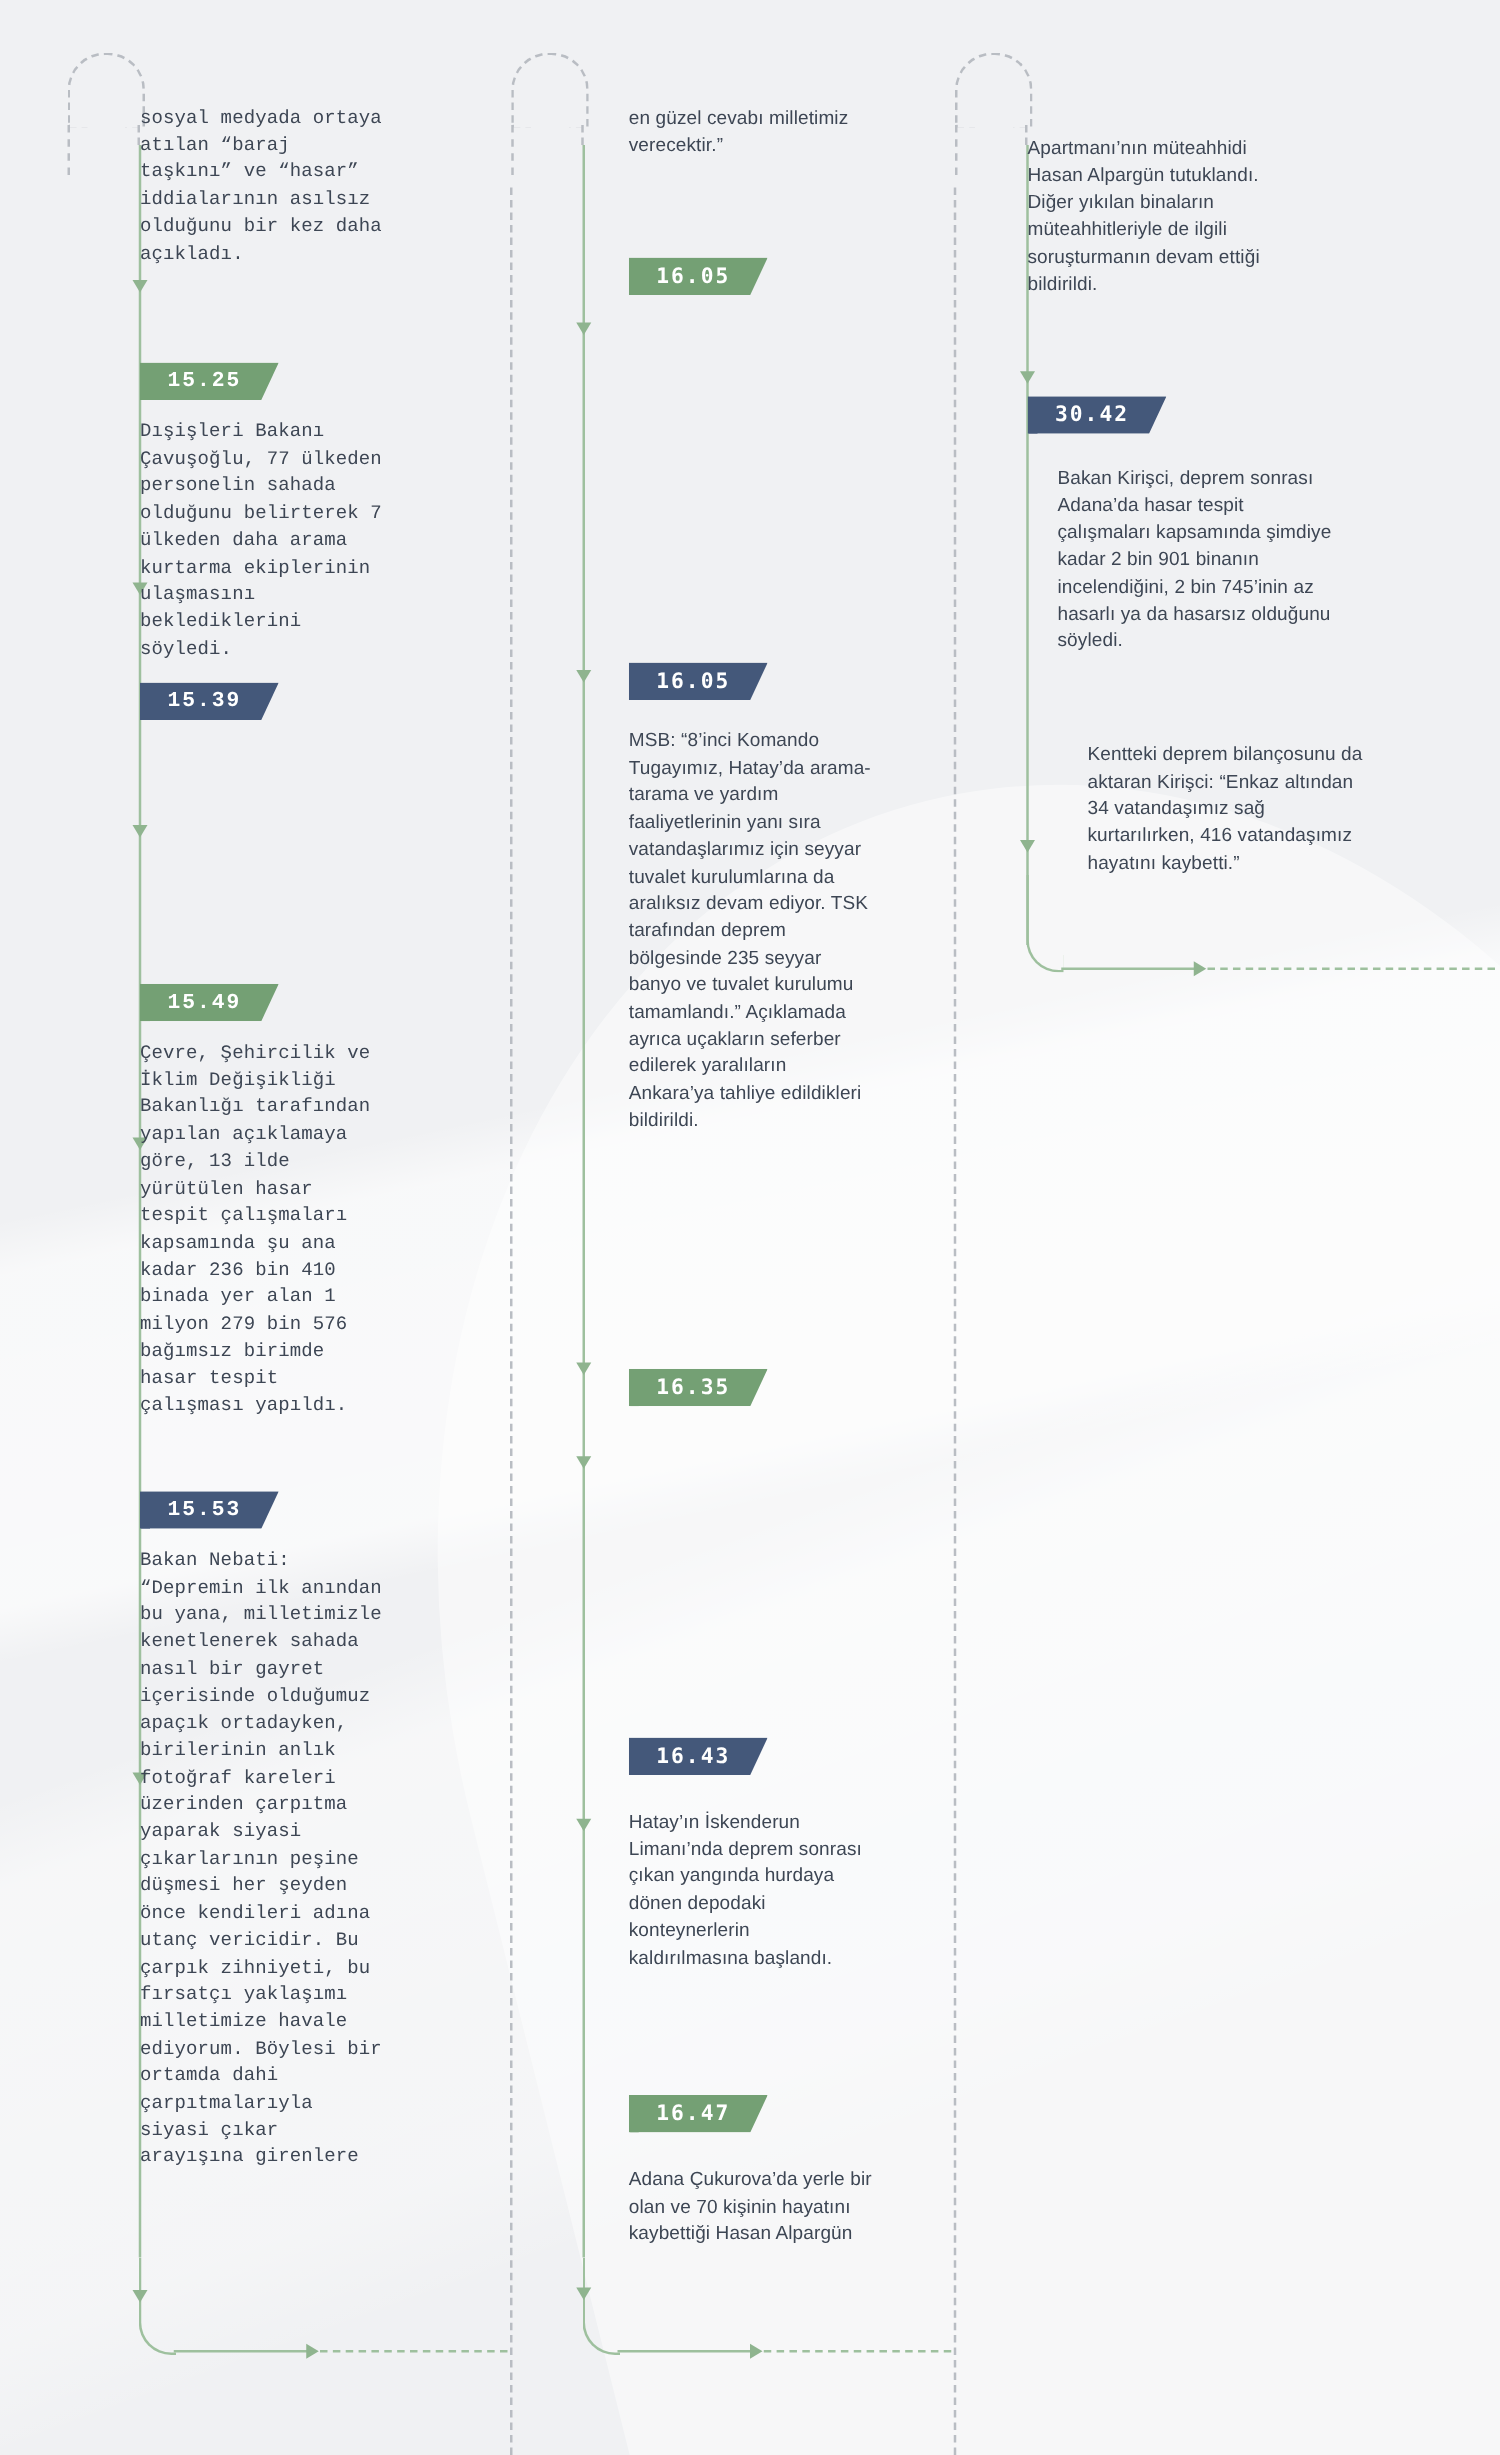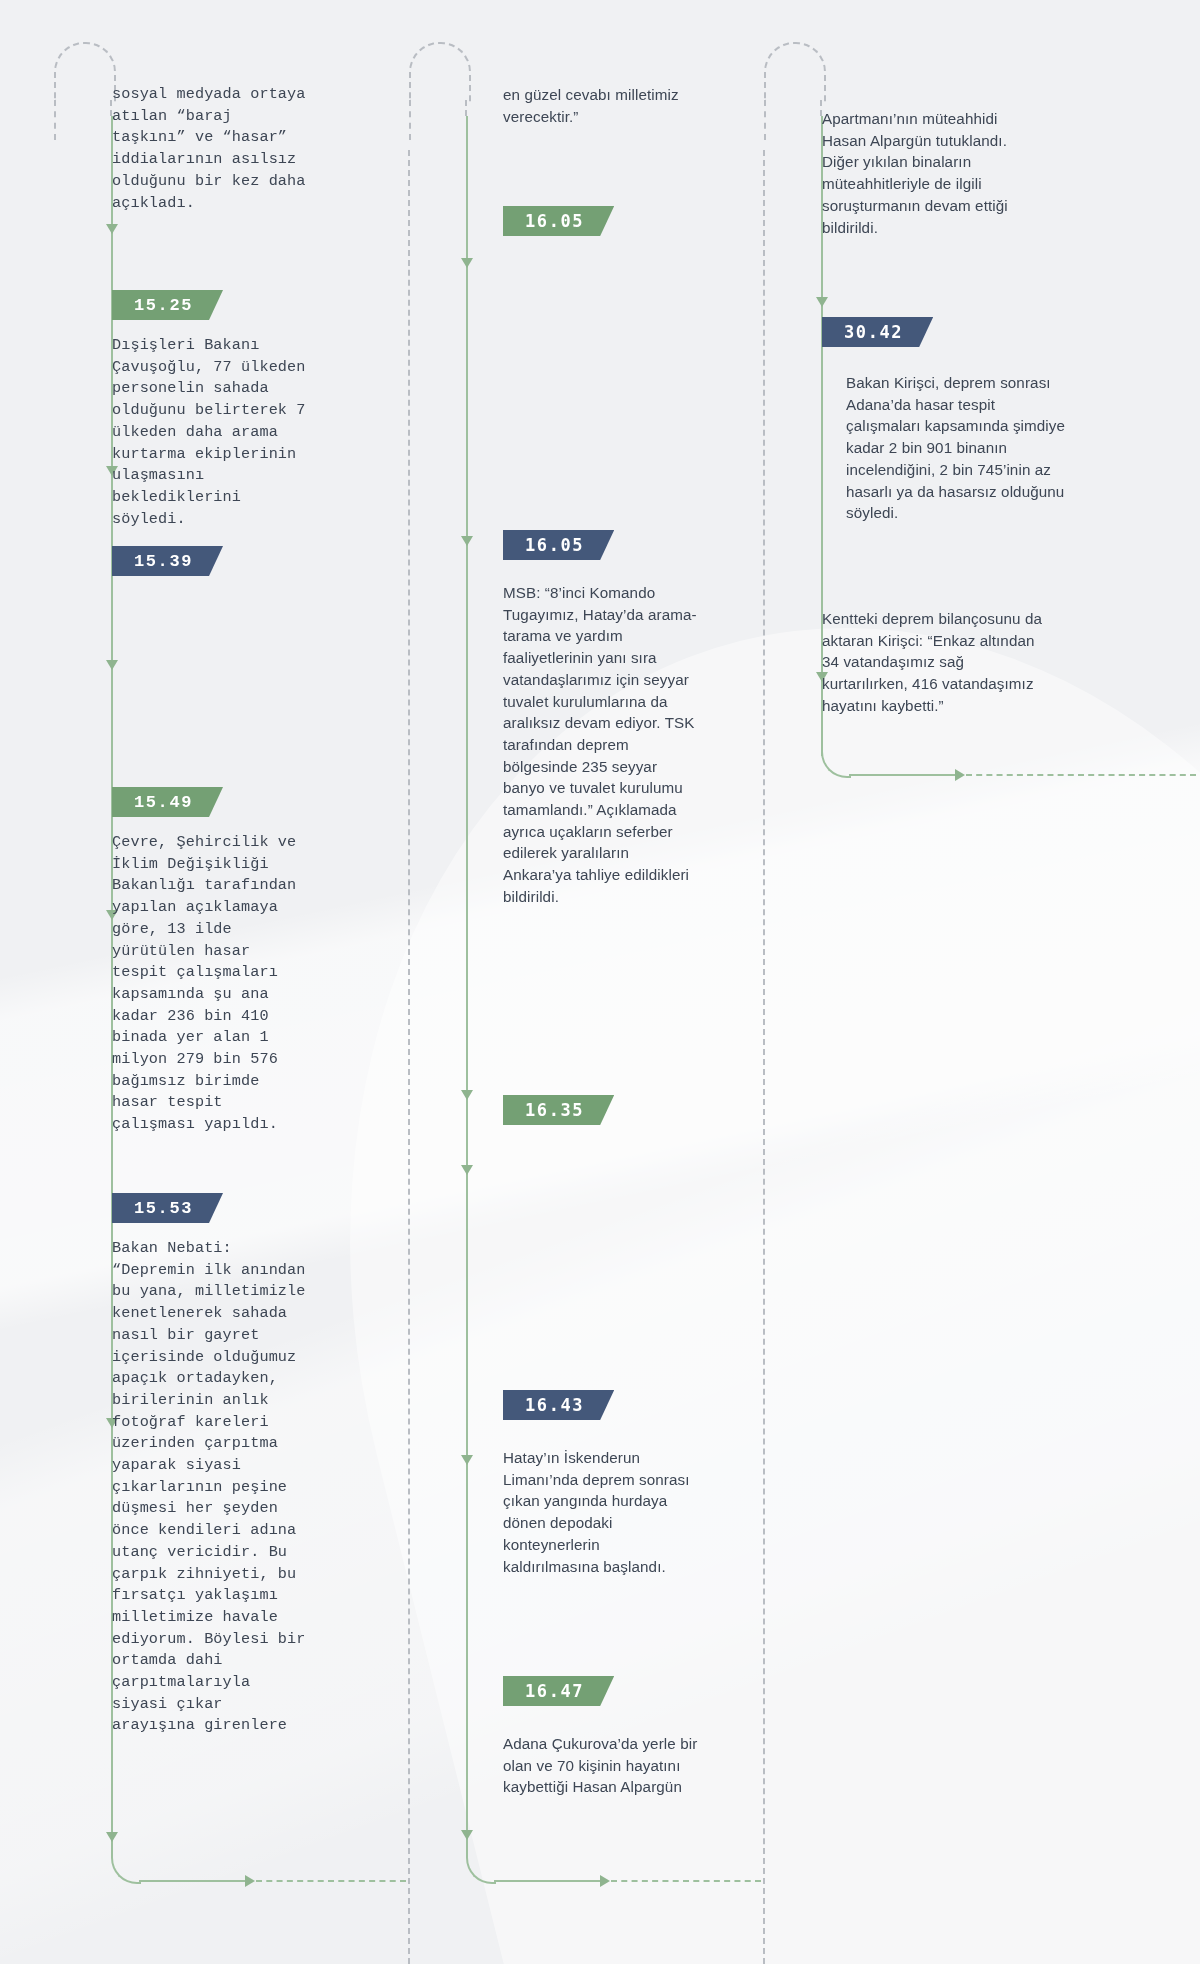--- a/index.html
+++ b/index.html
@@ -203,16 +203,16 @@
     <div class="elbow-dash" style="left:216px;top:774px;width:230px;"></div>
 
     <div class="para" style="top:108px;">Apartmanı’nın müteahhidi Hasan Alpargün tutuklandı. Diğer yıkılan binaların müteahhitleriyle de ilgili soruşturmanın devam ettiği bildirildi.</div>
 
     <div class="badge slate" style="top:317px;">
       <span class="tail"></span>
       <span>30.42</span>
     </div>
     <div class="para" style="top:372px;padding-left:24px;">Bakan Kirişci, deprem sonrası Adana’da hasar tespit çalışmaları kapsamında şimdiye kadar 2 bin 901 binanın incelendiğini, 2 bin 745’inin az hasarlı ya da hasarsız olduğunu söyledi.</div>
 
-    <div class="para" style="top:608px;">Kentteki deprem bilançosunu da aktaran Kirişci: “Enkaz altından 34 vatandaşımız sağ kurtarılırken, 416 vatandaşımız hayatını kaybetti.”</div>
+    <div class="para" style="top:593px;padding-left:48px;">Kentteki deprem bilançosunu da aktaran Kirişci: “Enkaz altından 34 vatandaşımız sağ kurtarılırken, 416 vatandaşımız hayatını kaybetti.”</div>
   </div>
 
 </div>
 
 </body></html>

